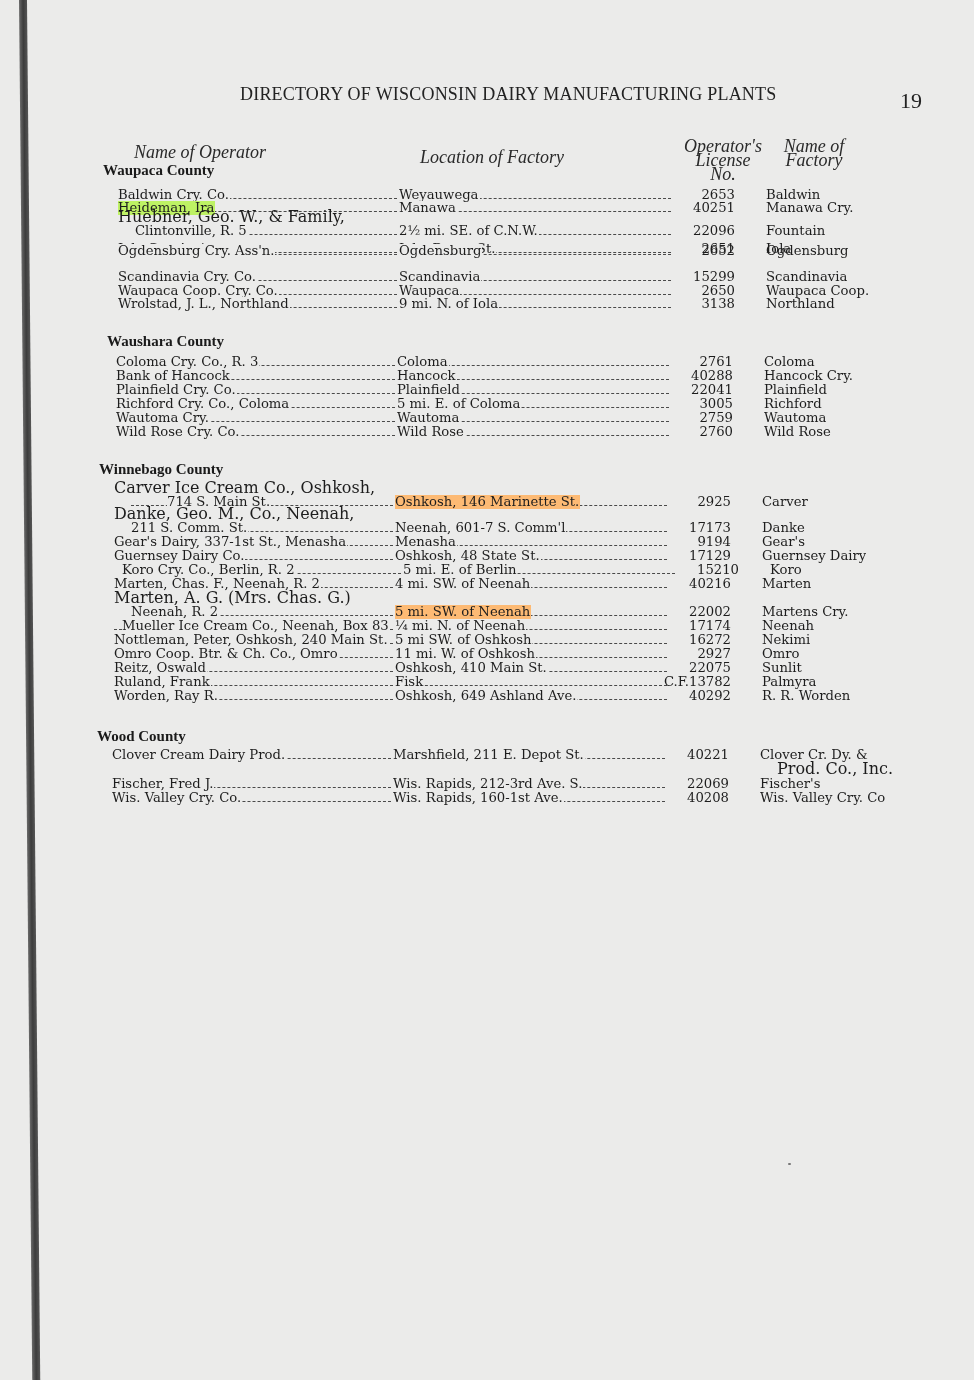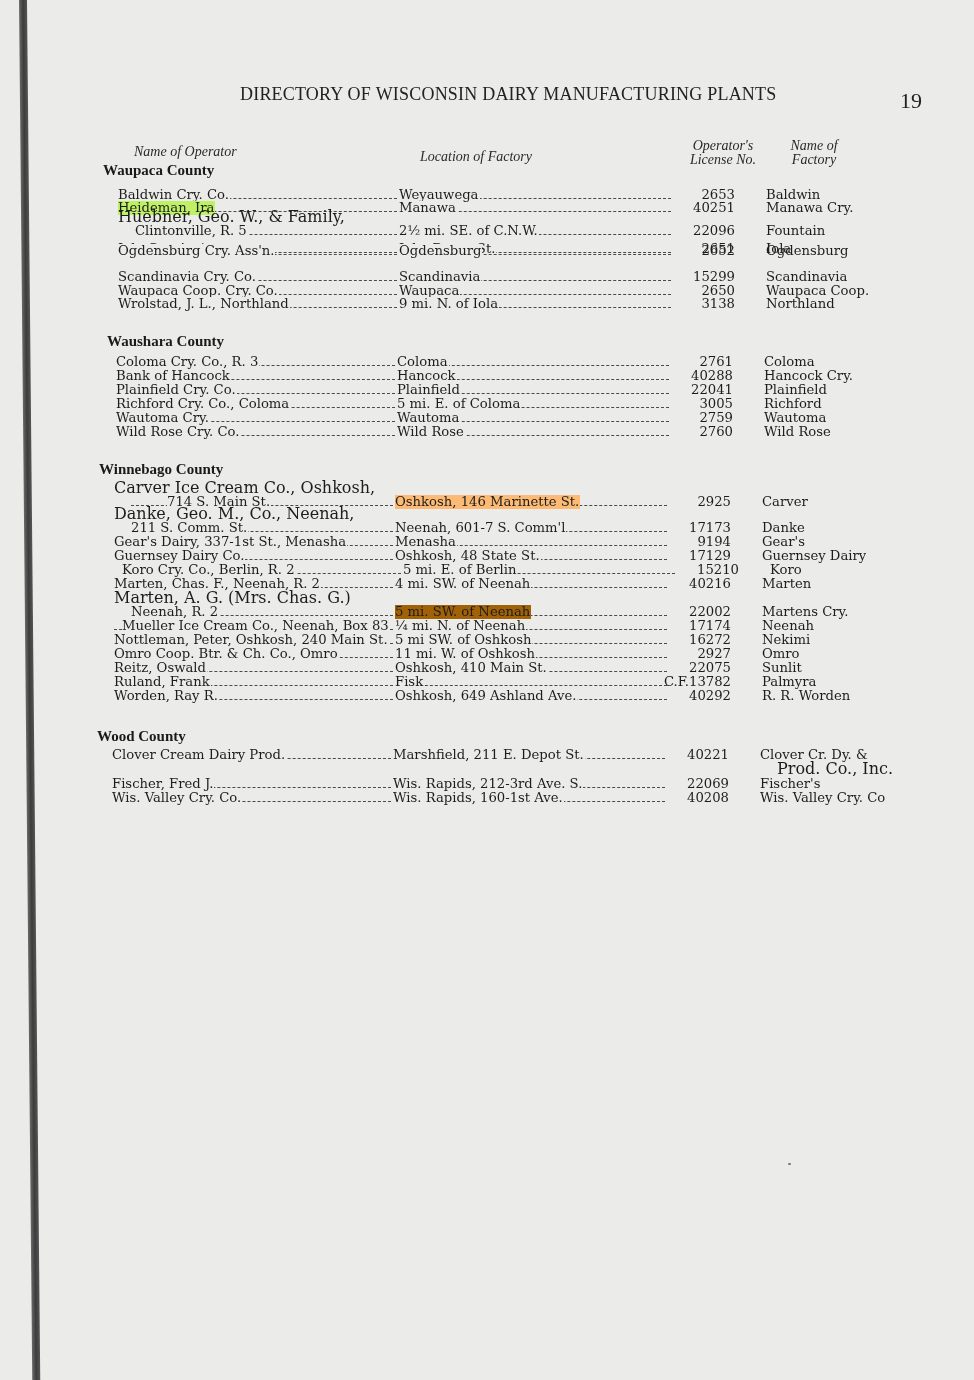--- a/index.html
+++ b/index.html
@@ -19,21 +19,21 @@
       font-family: "Liberation Serif", serif; font-size: 18px; letter-spacing: 0.2px;
       color: #222;
     }
     .running-head .sc { font-variant: small-caps; }
     .page-number {
       position: absolute; top: 88px; left: 900px;
       font-family: "Liberation Serif", serif; font-size: 22px; color: #222;
     }
     .col-head {
       position: absolute; font-family: "Liberation Serif", serif; font-style: italic;
-      font-size: 14px; line-height: 14px; color: #2a2a2a; text-align: center;
+      font-size: 18px; line-height: 14px; color: #2a2a2a; text-align: center;
     }
     .county {
       position: absolute; font-family: "Liberation Serif", serif; font-weight: bold;
       font-size: 15px; color: #1a1a1a;
     }
     .row { position: absolute; height: 14px; font-size: 13.2px; line-height: 14px; white-space: nowrap; }
     .cell { position: absolute; top: 0; white-space: nowrap; overflow: hidden; }
     .op { }
     .loc { }
     .lic { text-align: right; }
@@ -230,21 +230,21 @@
       <span class="leader" style="left:395px; width:272px;"></span>
       <span class="cell loc" style="left:395px; background:#ebebea; padding-right:1px;">4 mi. SW. of Neenah</span>
       <span class="cell lic" style="left:651px; width:80px;">40216</span>
       <span class="cell fac" style="left:762px;">Marten</span>
     </div>
     <div class="cont" style="left:114px; top:591px;">Marten, A. G. (Mrs. Chas. G.)</div>
     <div class="row" style="left:0; top:605px; width:974px;">
       <span class="leader" style="left:131px; width:262px;"></span>
       <span class="cell op" style="left: 131px; background: rgb(235, 235, 234); padding-right: 1px;">Neenah, R. 2</span>
       <span class="leader" style="left:395px; width:272px;"></span>
-      <span class="cell loc" style="left:395px; background:#a16207; padding-right:1px;">5 mi. SW. of Neenah</span>
+      <span class="cell loc" style="left:395px; background:#fdba74; padding-right:1px;">5 mi. SW. of Neenah</span>
       <span class="cell lic" style="left:651px; width:80px;">22002</span>
       <span class="cell fac" style="left:762px;">Martens Cry.</span>
     </div>
     <div class="row" style="left:0; top:619px; width:974px;">
       <span class="leader" style="left:114px; width:279px;"></span>
       <span class="cell op" style="left: 122px; background: rgb(235, 235, 234); padding-right: 1px;">Mueller Ice Cream Co., Neenah, Box 83</span>
       <span class="leader" style="left:395px; width:272px;"></span>
       <span class="cell loc" style="left:395px; background:#ebebea; padding-right:1px;">¼ mi. N. of Neenah</span>
       <span class="cell lic" style="left:651px; width:80px;">17174</span>
       <span class="cell fac" style="left:762px;">Neenah</span>

